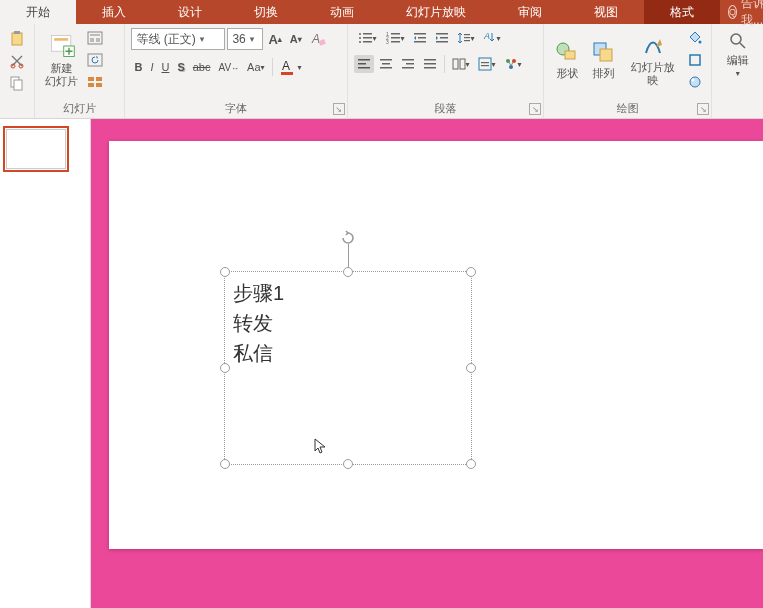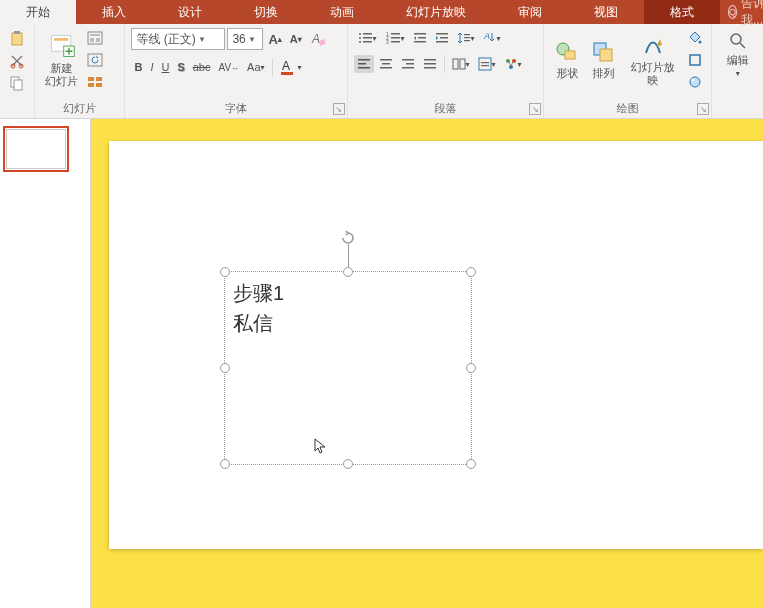--- a/index.html
+++ b/index.html
@@ -14,21 +14,21 @@
   .ribbon{background:#f3f2f1;border-bottom:1px solid #d6d6d6;display:flex;height:94px;font-size:11px;color:#525252}
   .group{border-right:1px solid #e1e1e1;padding:4px 6px 0 6px;display:flex;flex-direction:column;justify-content:space-between;position:relative}
   .group-label{text-align:center;color:#666;font-size:11px;padding:2px 0}
   .row{display:flex;align-items:center;gap:2px}
   .btn{display:flex;align-items:center;justify-content:center;padding:2px;border:1px solid transparent;border-radius:2px}
   .bigbtn{display:flex;flex-direction:column;align-items:center;gap:2px;padding:2px 4px}
   .ico{display:inline-flex;align-items:center;justify-content:center}
   .fontcombo{height:20px;border:1px solid #ababab;background:#fff;display:flex;align-items:center;padding:0 2px 0 4px;font-size:12px}
   .fontcombo .arr{color:#666;font-size:9px;padding-left:4px}
   .launcher{position:absolute;right:2px;bottom:3px;width:10px;height:10px;border:1px solid #aaa;font-size:8px;display:flex;align-items:center;justify-content:center;color:#888}
-  .workspace{display:flex;height:490px;background:#fde047}
+  .workspace{display:flex;height:490px;background:#ec4899}
   .thumbs{width:78px;background:#fff;border-right:1px solid #d6d6d6;padding:10px 6px}
   .thumb{width:58px;height:38px;background:#fff;border:1px solid #ccc;outline:2px solid #d24726;outline-offset:1px}
   .canvas-area{flex:1;position:relative;overflow:hidden}
   .slide{position:absolute;left:18px;top:22px;right:0;height:408px;background:#fff;box-shadow:0 1px 4px rgba(0,0,0,.25)}
   .textbox{position:absolute;left:115px;top:130px;width:246px;height:192px;border:1px dotted #9a9a9a}
   .handle{position:absolute;width:8px;height:8px;background:#fff;border:1px solid #9a9a9a;border-radius:50%}
   .h-tl{left:-5px;top:-5px}.h-tr{right:-5px;top:-5px}.h-bl{left:-5px;bottom:-5px}.h-br{right:-5px;bottom:-5px}
   .h-t{left:50%;top:-5px;margin-left:-5px}.h-b{left:50%;bottom:-5px;margin-left:-5px}
   .h-l{left:-5px;top:50%;margin-top:-5px}.h-r{right:-5px;top:50%;margin-top:-5px}
   .rotate-stem{position:absolute;left:50%;top:-28px;width:1px;height:23px;background:#9a9a9a}
@@ -392,20 +392,21 @@
         <div class="handle h-tl"></div>
         <div class="handle h-t"></div>
         <div class="handle h-tr"></div>
         <div class="handle h-l"></div>
         <div class="handle h-r"></div>
         <div class="handle h-bl"></div>
         <div class="handle h-b"></div>
         <div class="handle h-br"></div>
         <div class="tb-content">
           <div>步骤1</div>
+          <div>转发</div>
           <div>私信</div>
         </div>
       </div>
       <svg class="cursor-arrow" viewBox="0 0 14 16">
           <path d="M1 1l0 12 3-3 2 5 2-1-2-5 5 0z" fill="#fff" stroke="#333" stroke-width="1"></path>
         </svg>
     </div>
 
   </div>
 </div>

